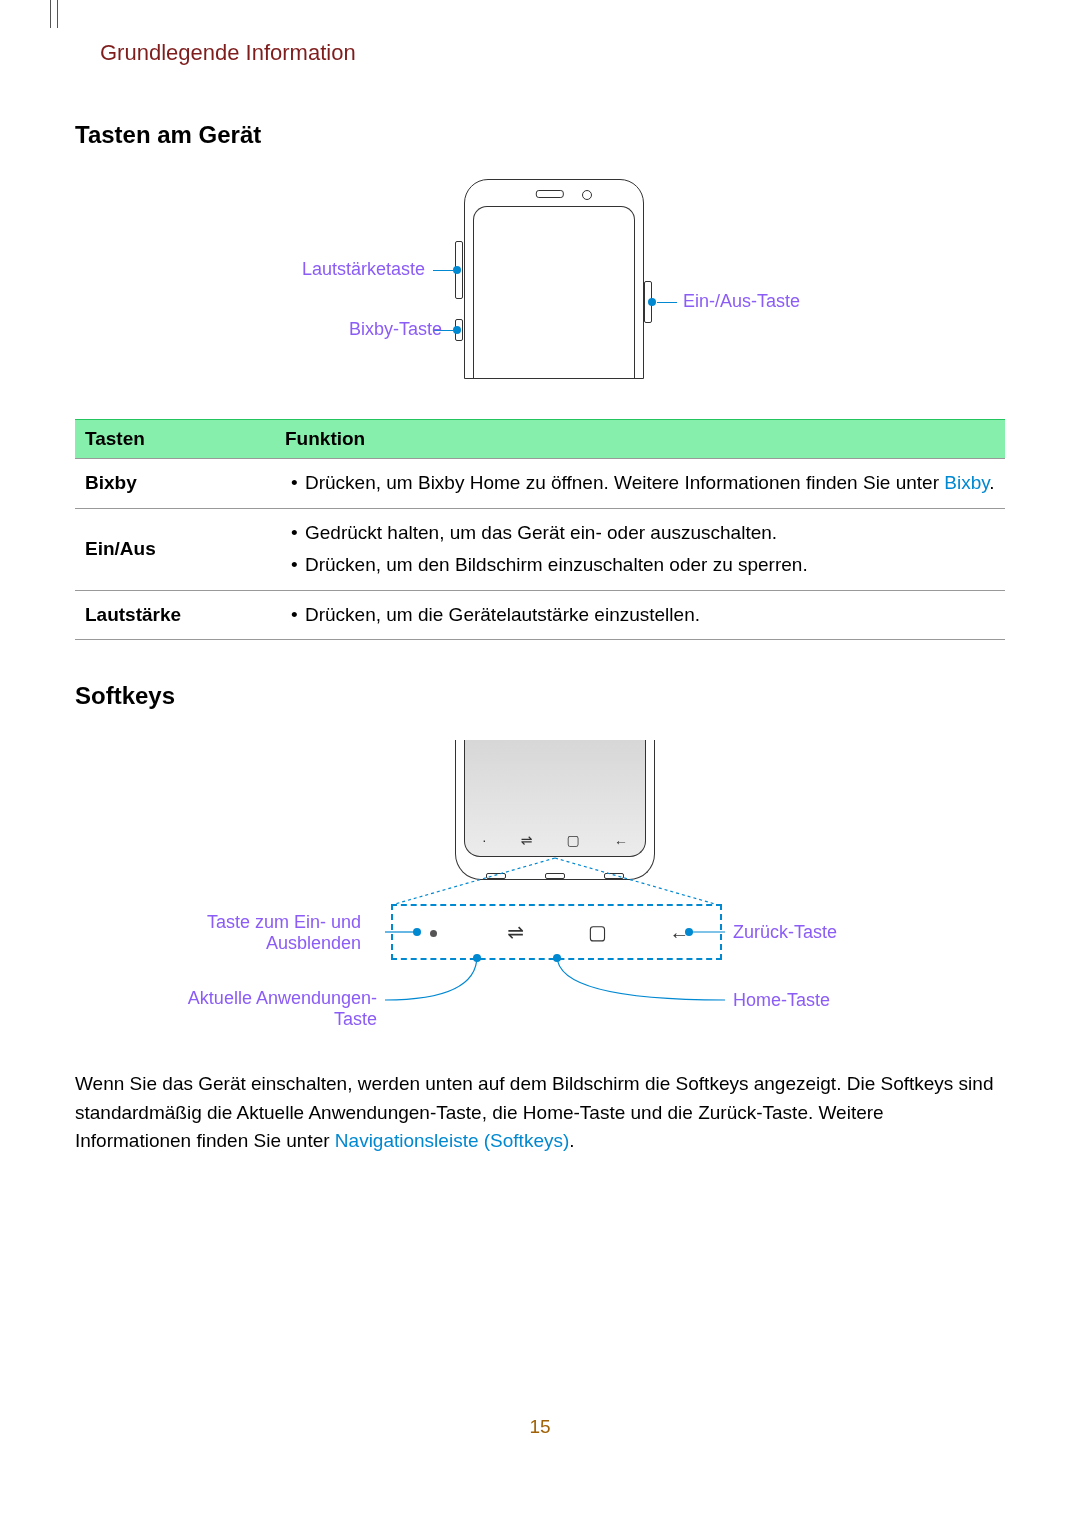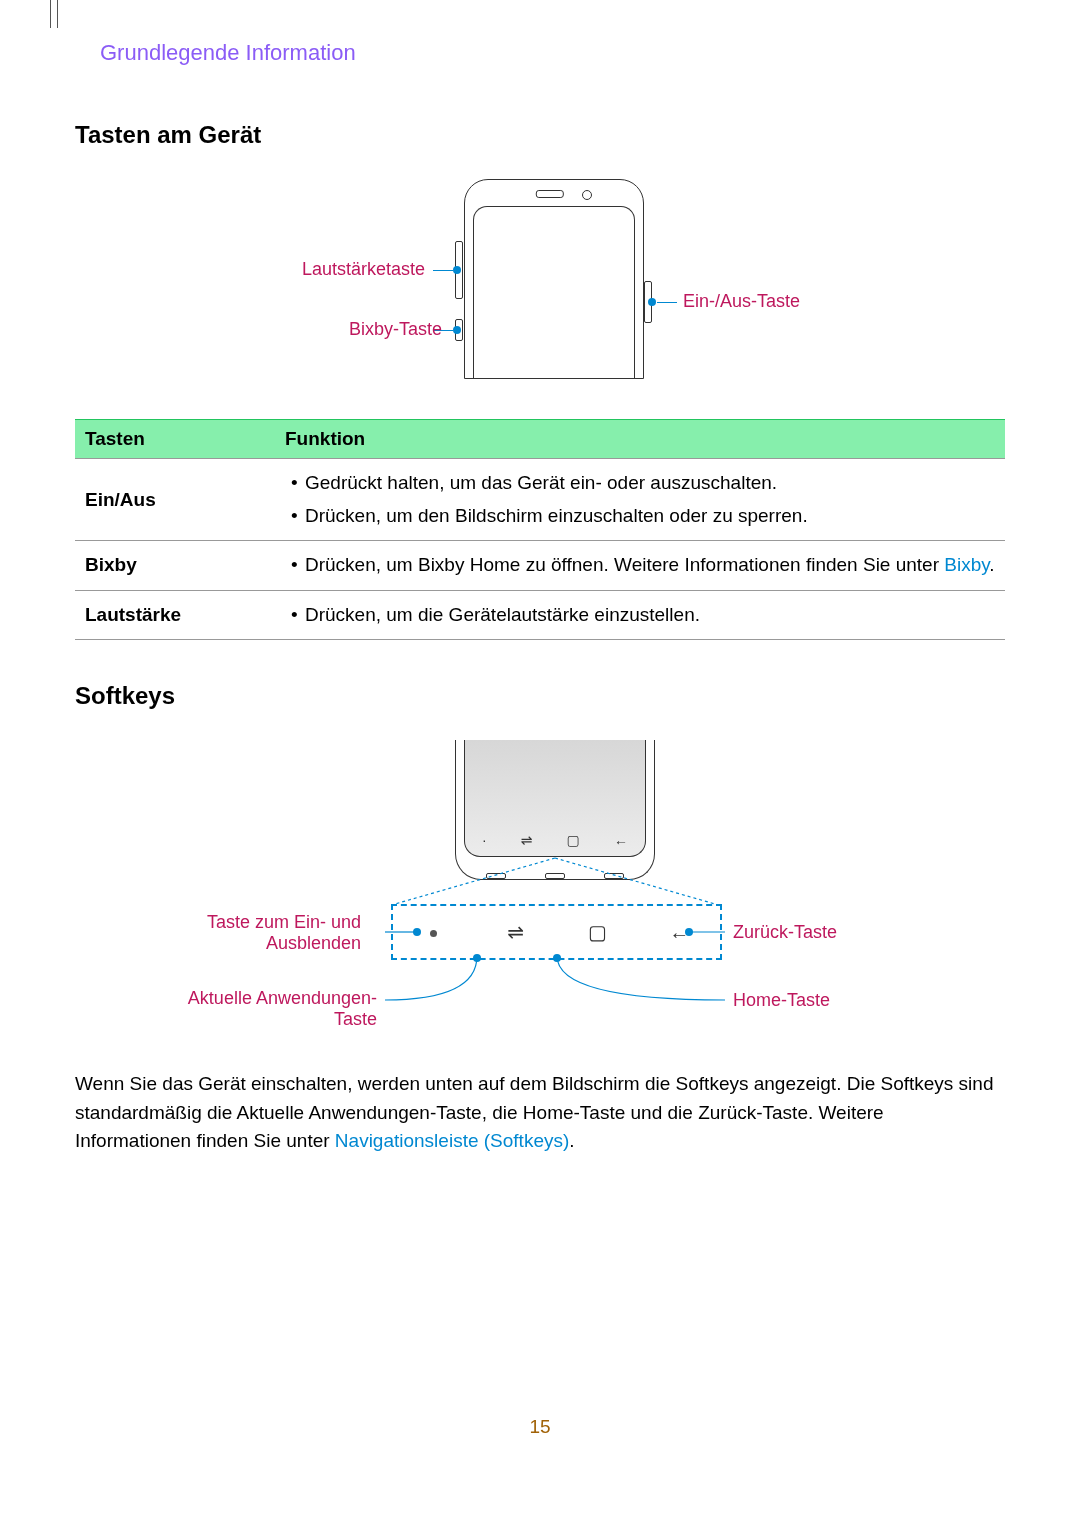--- a/index.html
+++ b/index.html
@@ -19,21 +19,21 @@
     height: 28px;
     border-left: 1px solid #555;
     border-right: 1px solid #555;
     background: #fff;
   }
   .page {
     padding: 40px 75px 40px 75px;
   }
   .breadcrumb {
     font-size: 22px;
-    color: #8b5cf6;
+    color: #7f1d1d;
     margin: 0 0 55px 25px;
   }
   h2.section {
     font-size: 24px;
     font-weight: bold;
     margin: 0 0 30px 0;
   }
   
   .diagram-top {
     position: relative;
@@ -94,21 +94,21 @@
   .bixby-btn { left: 380px; top: 140px; height: 20px; }
   .power-btn { left: 569px; top: 102px; height: 40px; }
   .dot {
     width: 8px; height: 8px; border-radius: 50%;
     background: #0088d1; position: absolute;
   }
   .leader {
     position: absolute; height: 0; border-top: 1.2px solid #0088d1;
   }
   .label-txt {
-    position: absolute; font-size: 18px; color: #be185d;
+    position: absolute; font-size: 18px; color: #8b5cf6;
   }
   
   table.keys {
     width: 100%;
     border-collapse: collapse;
     font-size: 19px;
   }
   table.keys th, table.keys td {
     text-align: left;
     vertical-align: middle;
@@ -209,33 +209,33 @@
 
   <table class="keys">
     <thead>
       <tr>
         <th>Tasten</th>
         <th>Funktion</th>
       </tr>
     </thead>
     <tbody id="tbody">
     <tr>
+          <td class="keyname">Bixby</td>
+          <td>
+            <ul class="func">
+              <li><span>Drücken, um Bixby Home zu öffnen. Weitere Informationen finden Sie unter </span><a href="#" class="link">Bixby</a><span>.</span></li>
+            </ul>
+          </td>
+        </tr>
+        <tr>
           <td class="keyname">Ein/Aus</td>
           <td>
             <ul class="func">
               <li>Gedrückt halten, um das Gerät ein- oder auszuschalten.</li>
               <li>Drücken, um den Bildschirm einzuschalten oder zu sperren.</li>
-            </ul>
-          </td>
-        </tr>
-        <tr>
-          <td class="keyname">Bixby</td>
-          <td>
-            <ul class="func">
-              <li><span>Drücken, um Bixby Home zu öffnen. Weitere Informationen finden Sie unter </span><a href="#" class="link">Bixby</a><span>.</span></li>
             </ul>
           </td>
         </tr>
         <tr>
           <td class="keyname">Lautstärke</td>
           <td>
             <ul class="func">
               <li>Drücken, um die Gerätelautstärke einzustellen.</li>
             </ul>
           </td>

